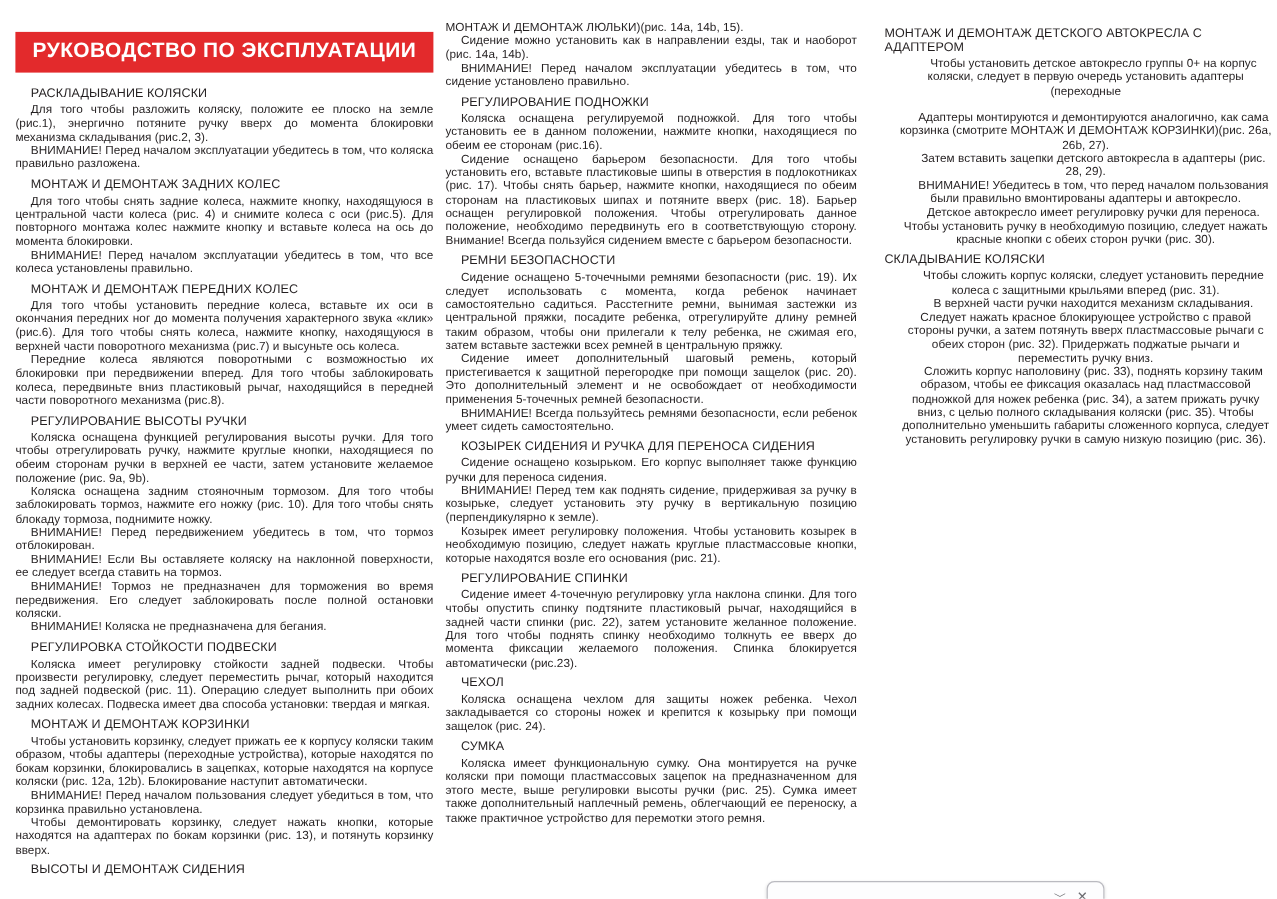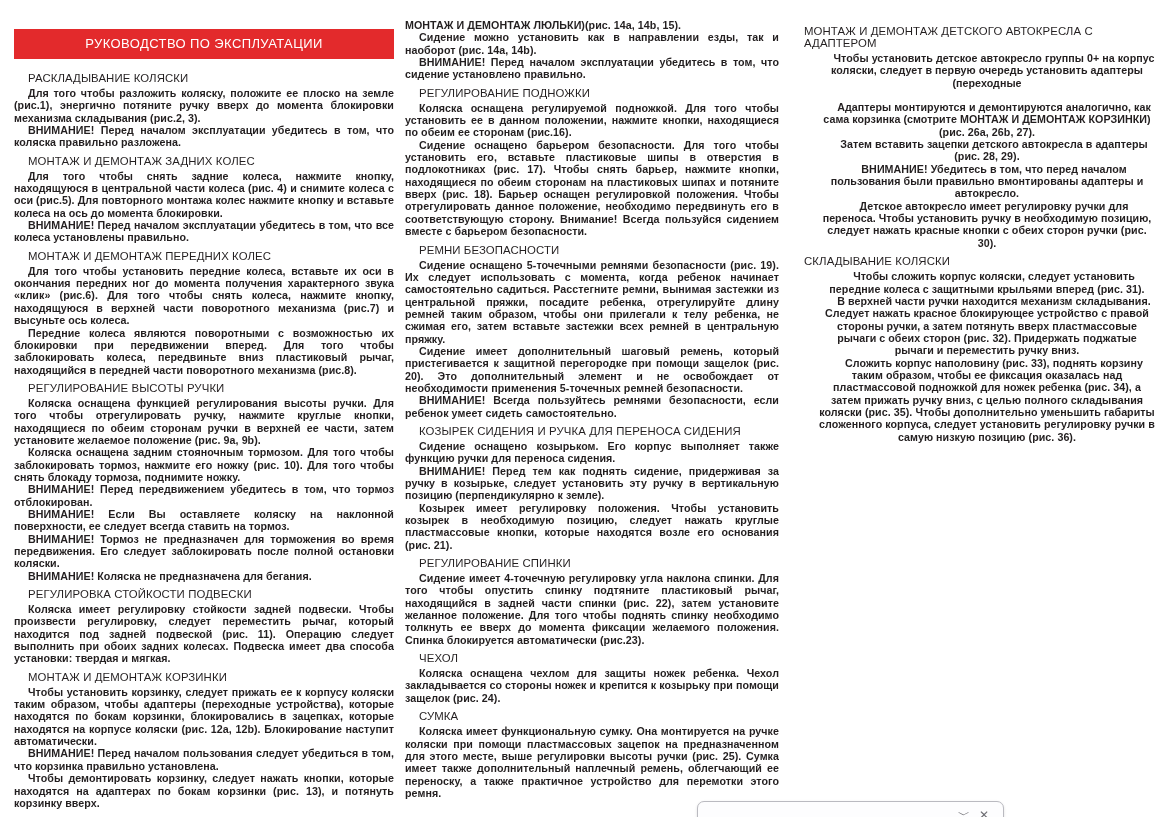--- a/index.html
+++ b/index.html
@@ -18,41 +18,40 @@
     gap: 11px;
   }
   .col { width: 380px; flex: none; }
   .col-2 { width: 374px; }
   .col-3 { width: 366px; }
   .banner {
     margin-top: 10px;
     margin-bottom: 13px;
     background: #e32a2c;
     color: #ffffff;
-    font-weight: normal;
-    font-size: 13px;
+    font-weight: bold;
+    font-size: 19px;
     letter-spacing: 0.4px;
     text-align: center;
     padding: 7px 0 8px 0;
   }
   .hd {
     font-weight: normal;
     font-size: 11.4px;
     padding-left: 14px;
     margin: 6px 0 3px 0;
     letter-spacing: 0.1px;
   }
   .col p {
     margin: 0;
     font-size: 10.7px;
     line-height: 12.35px;
     text-indent: 14px;
     text-align: justify;
     letter-spacing: 0.05px;
-    font-weight: bold;
   }
   .col p.cont { text-indent: 0; }
   .col-3 p { text-align: center; margin-left: 28px; }
   .gap { height: 12px; }
 
   
   .popup {
     position: absolute;
     left: 697px;
     top: 801px;

